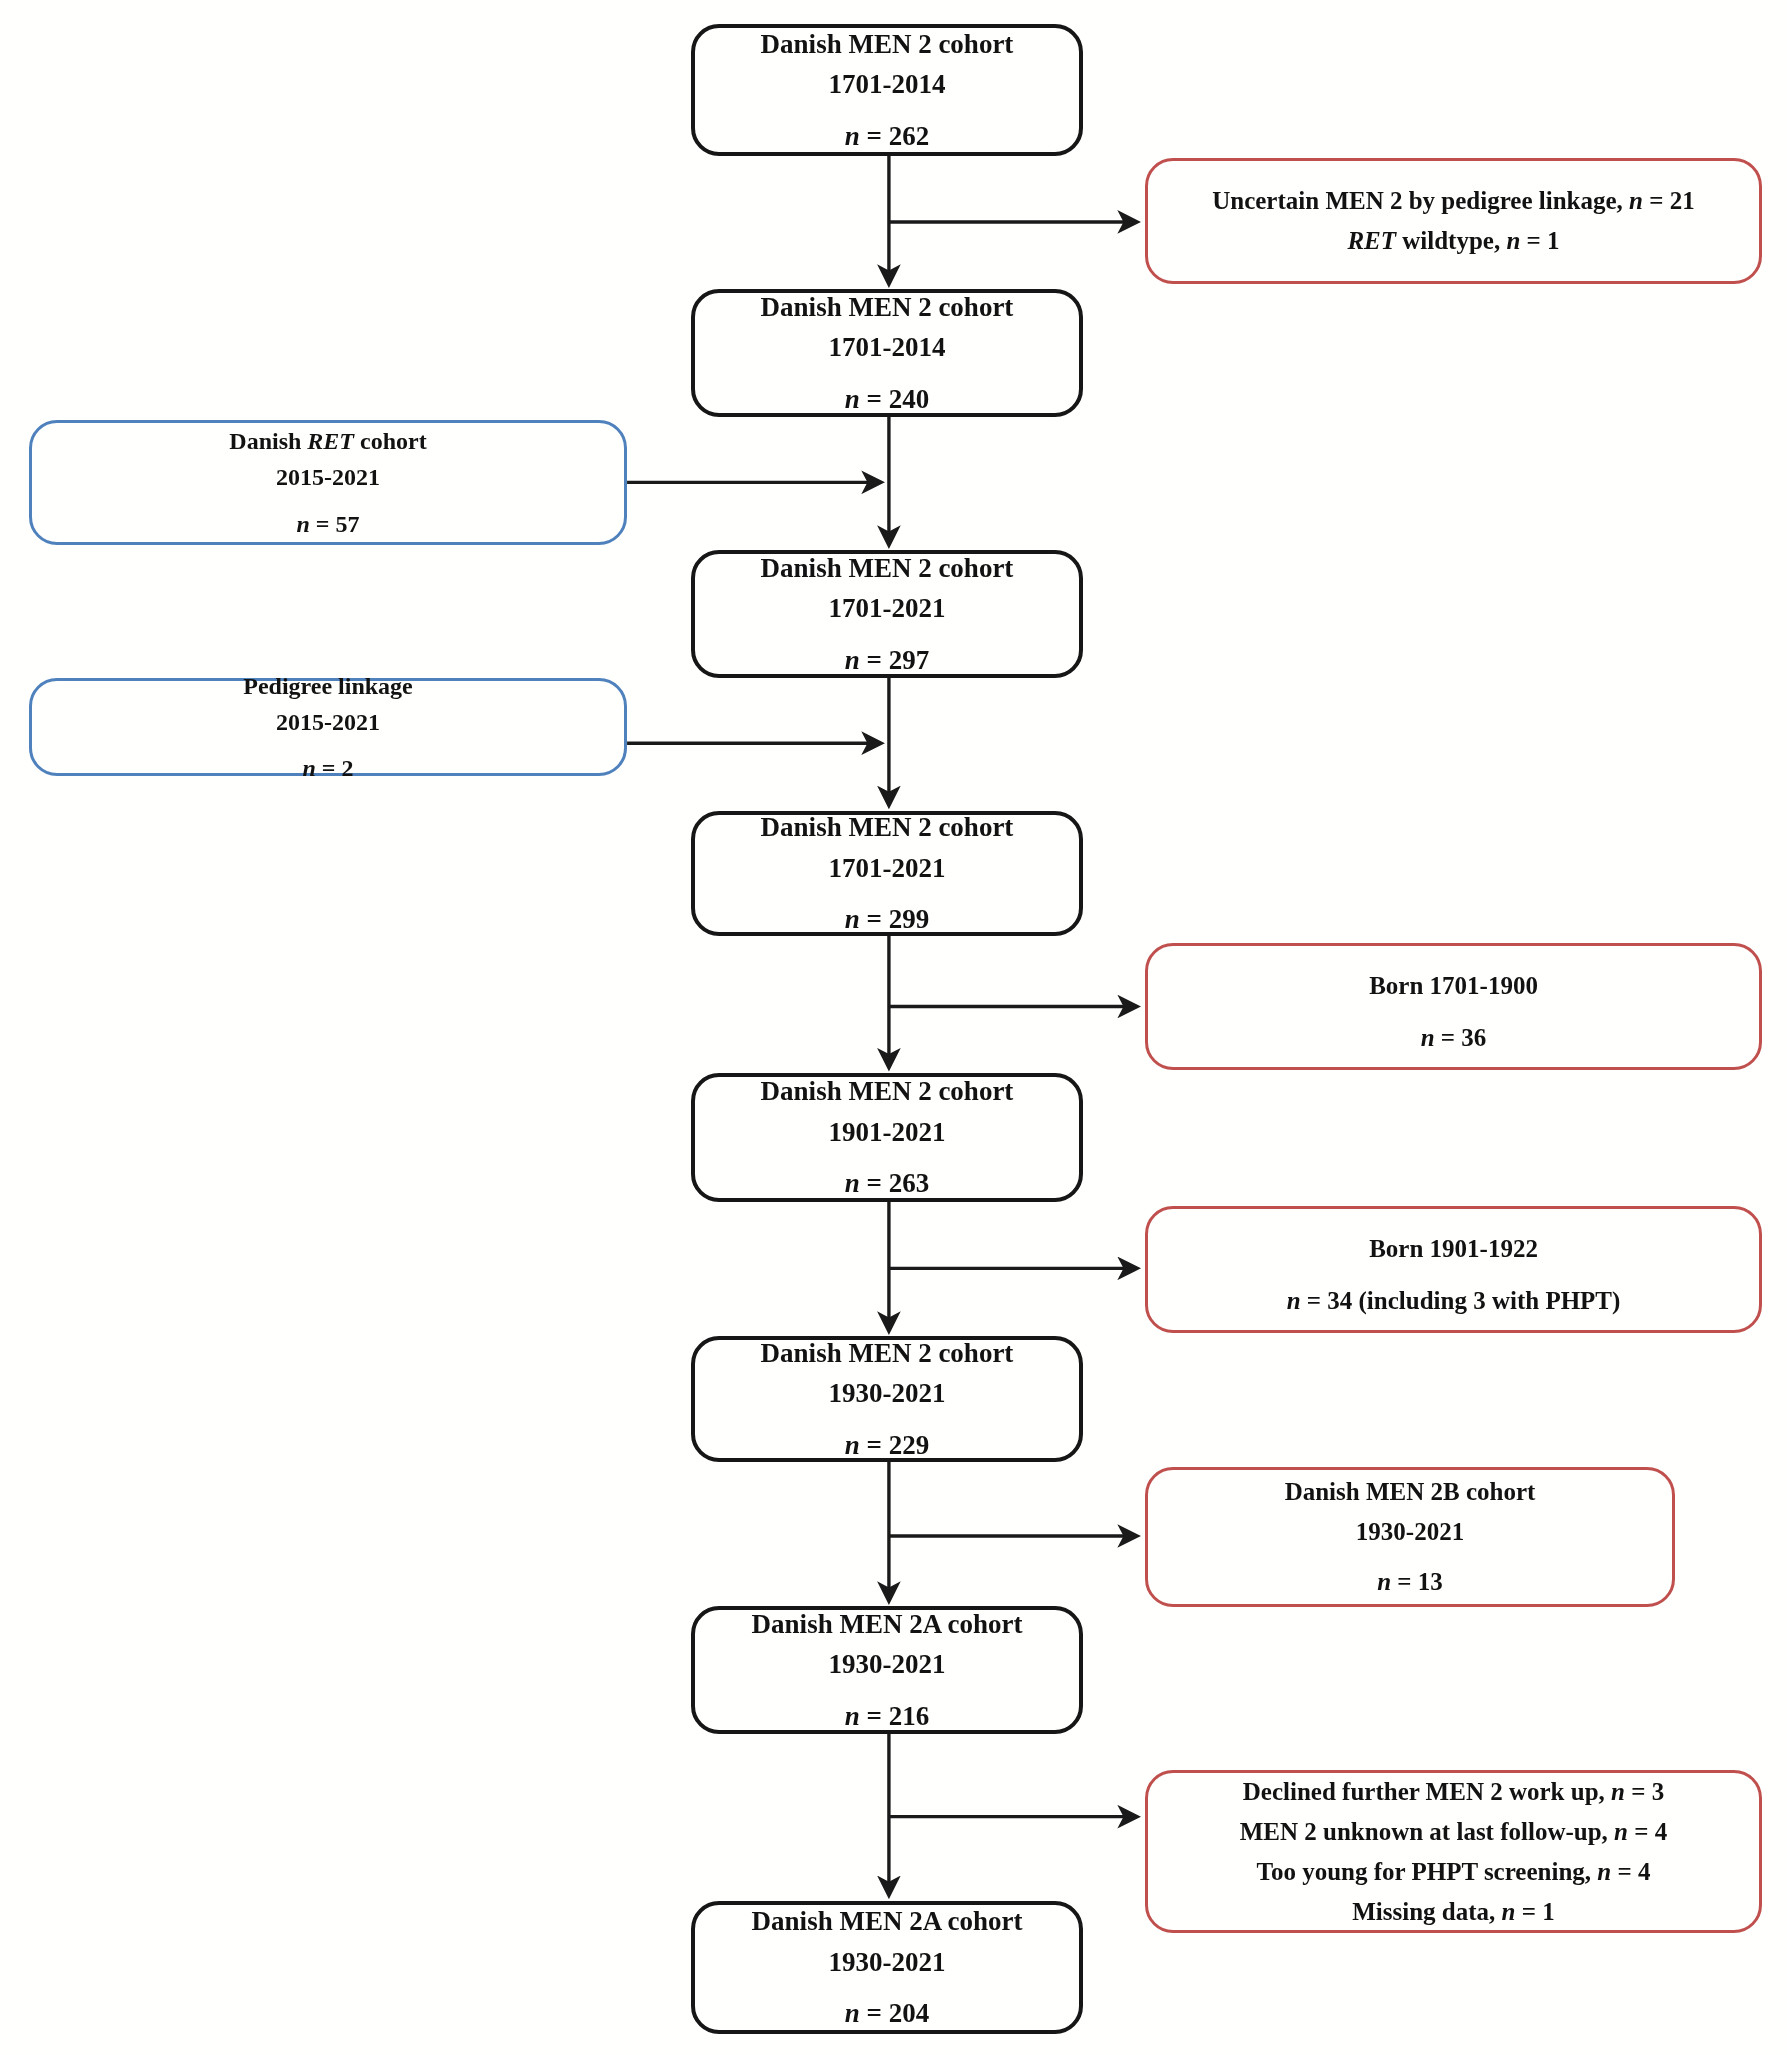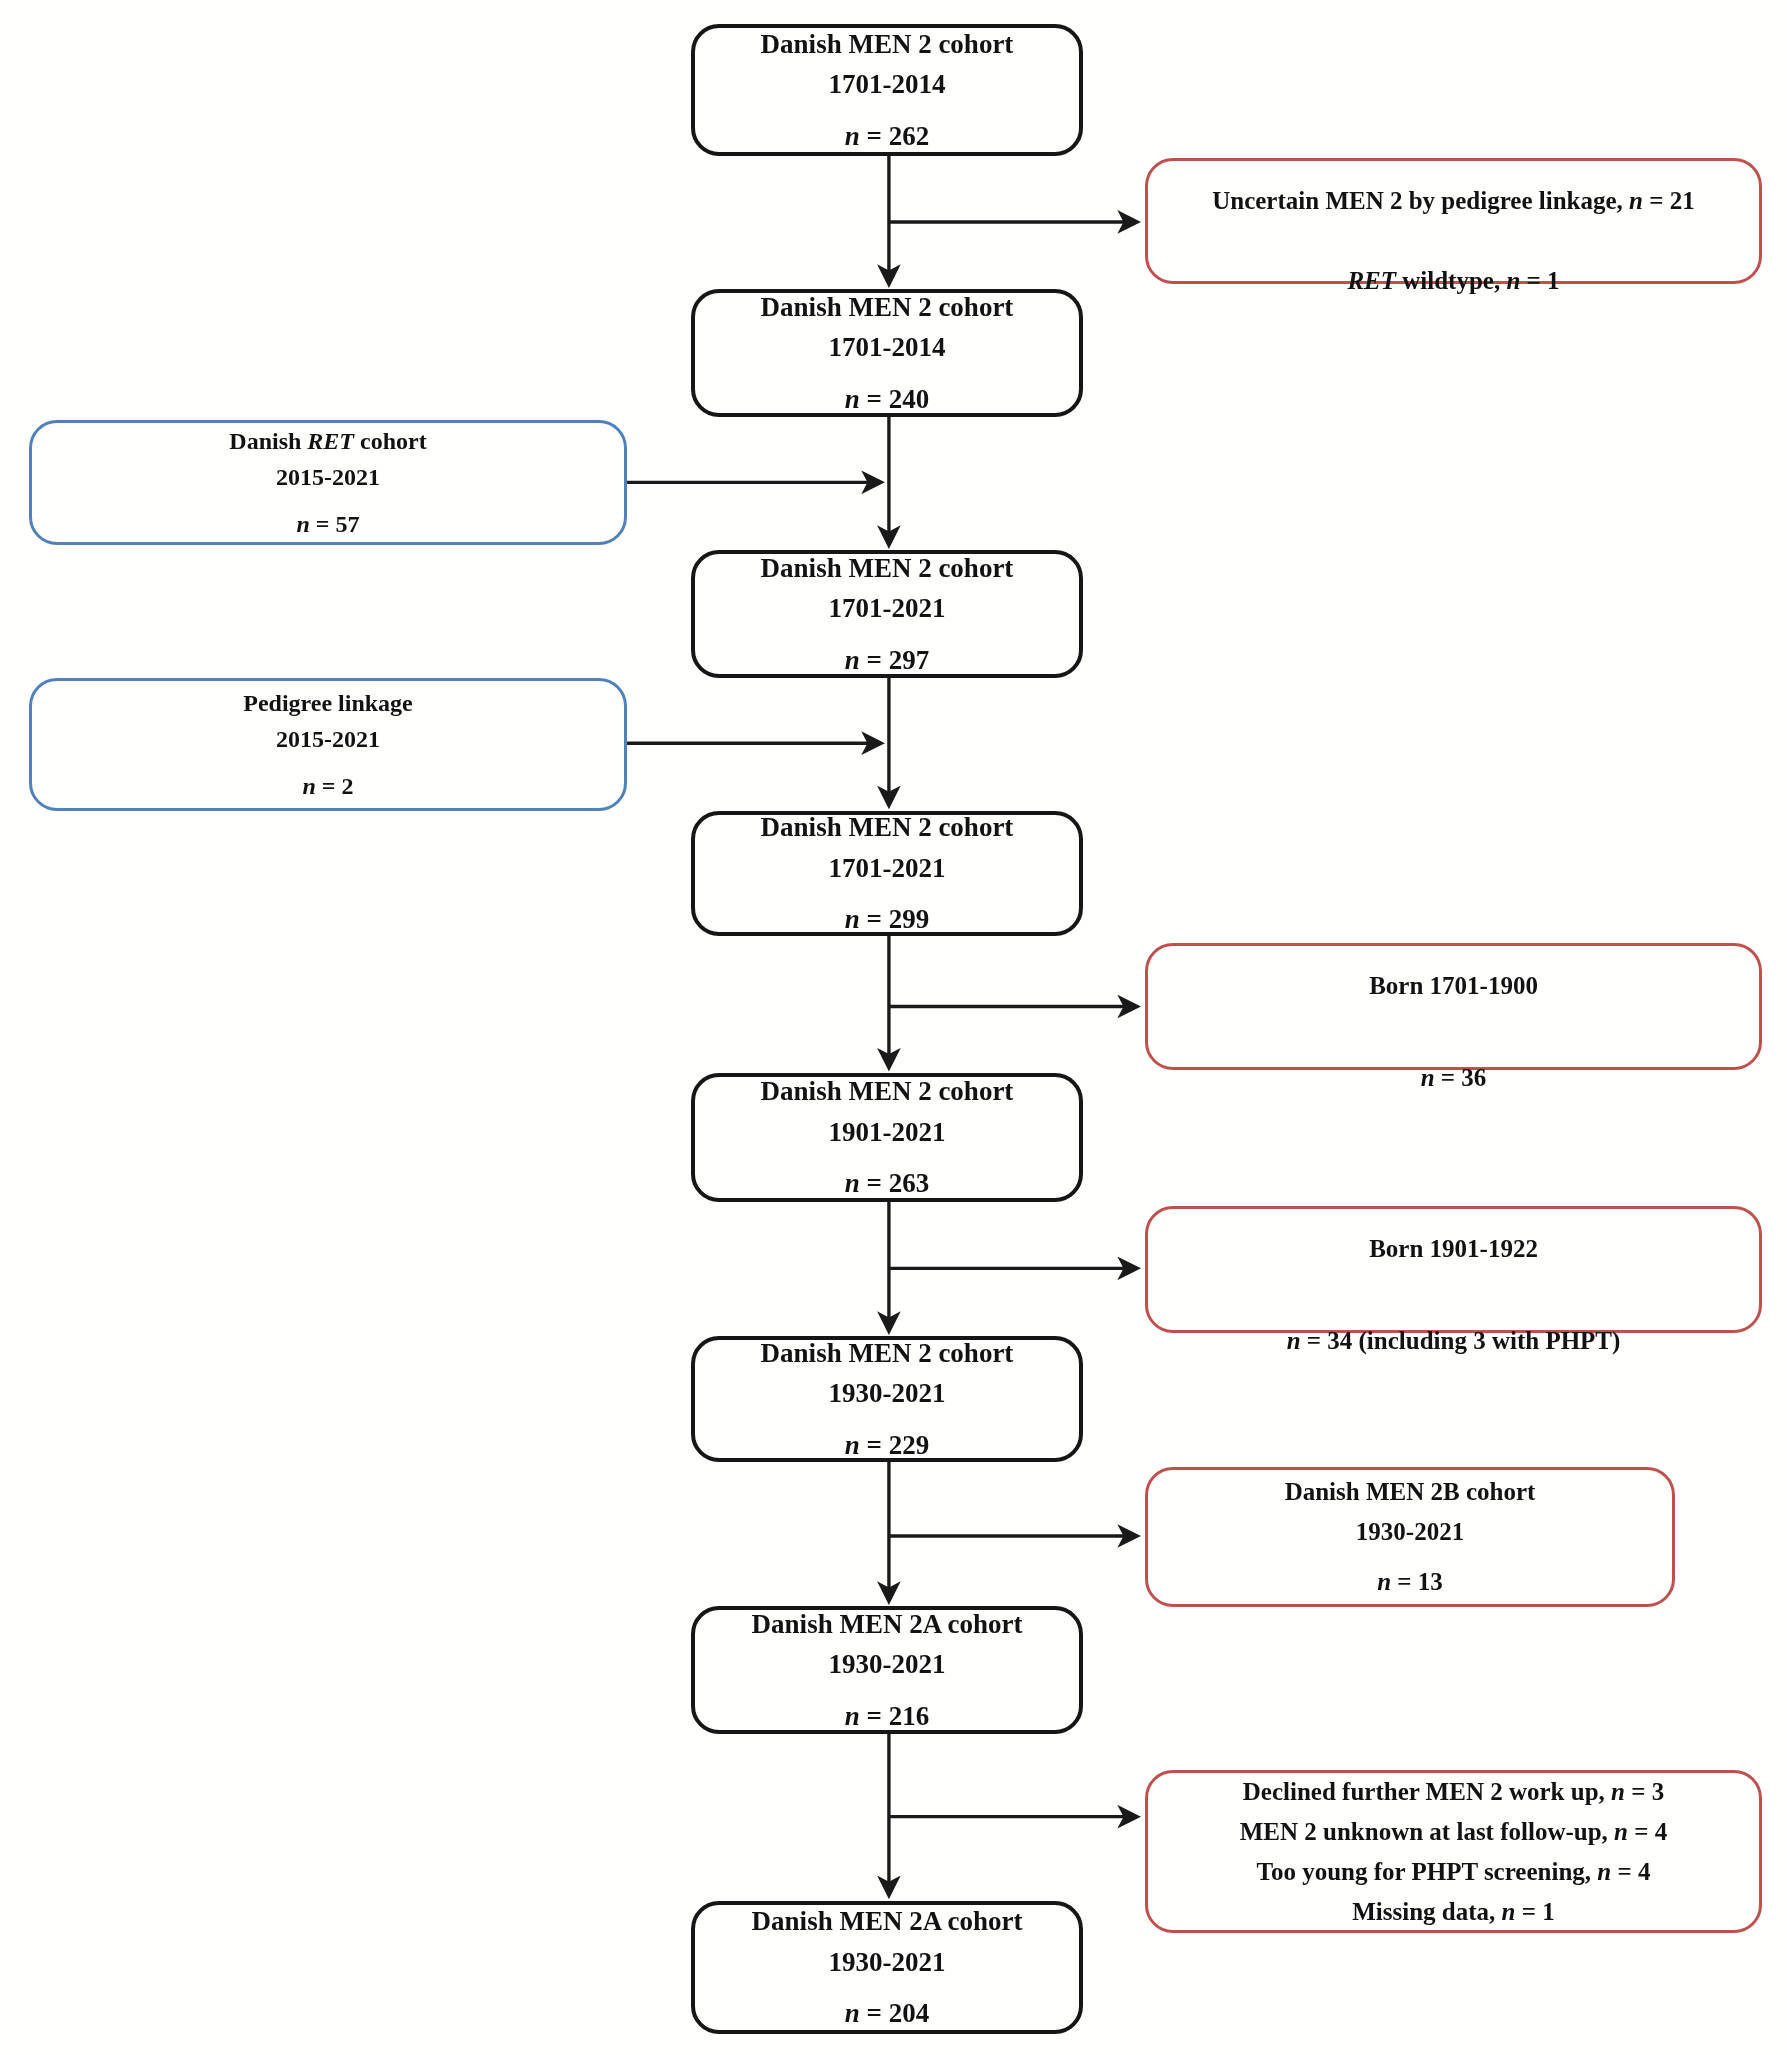--- a/index.html
+++ b/index.html
@@ -22,21 +22,21 @@
     border-radius: 28px;
     display: flex;
     flex-direction: column;
     justify-content: center;
     align-items: center;
     text-align: center;
   }
   .main { border: 4.3px solid #161616; font-size: 27px; line-height: 1.5; align-items: center; }
   .blue { border: 3.4px solid #4f81bd; font-size: 24px; line-height: 1.5; }
   .red  { border: 3.4px solid #c0504d; font-size: 25px; line-height: 1.6; }
-  .align-top { justify-content: flex-start; gap: 40px; }
+  .align-top { justify-content: flex-start; }
   .pt { padding-top: 20px; }
   .line { white-space: nowrap; }
   .nline { margin-top: 10.6px; }
   .nline-tight { margin-top: 12px; }
   .it { font-style: italic; }
 </style>
 </head>
 <body>
 
 <div class="canvas">
@@ -113,21 +113,21 @@
     <div class="line">1930-2021</div>
     <div class="line nline"><span class="it">n</span><span> = 204</span></div>
   </div>
 
   <div class="box blue" style="left:29px; top:420px; width:598px; height:125px">
     <div class="line"><span>Danish </span><span class="it">RET</span><span> cohort</span></div>
     <div class="line">2015-2021</div>
     <div class="line nline"><span class="it">n</span><span> = 57</span></div>
   </div>
 
-  <div class="box blue" style="left:29px; top:678px; width:598px; height:133px">
+  <div class="box blue" style="left:29px; top:678px; width:598px; height:98px">
     <div class="line">Pedigree linkage</div>
     <div class="line">2015-2021</div>
     <div class="line nline"><span class="it">n</span><span> = 2</span></div>
   </div>
 
   <div class="box red align-top pt" style="left:1145px; top:158px; width:617px; height:126px">
     <div class="line"><span>Uncertain MEN 2 by pedigree linkage, </span><span class="it">n</span><span> = 21</span></div>
     <div class="line"><span class="it">RET</span><span> wildtype, </span><span class="it">n</span><span> = 1</span></div>
   </div>
 

